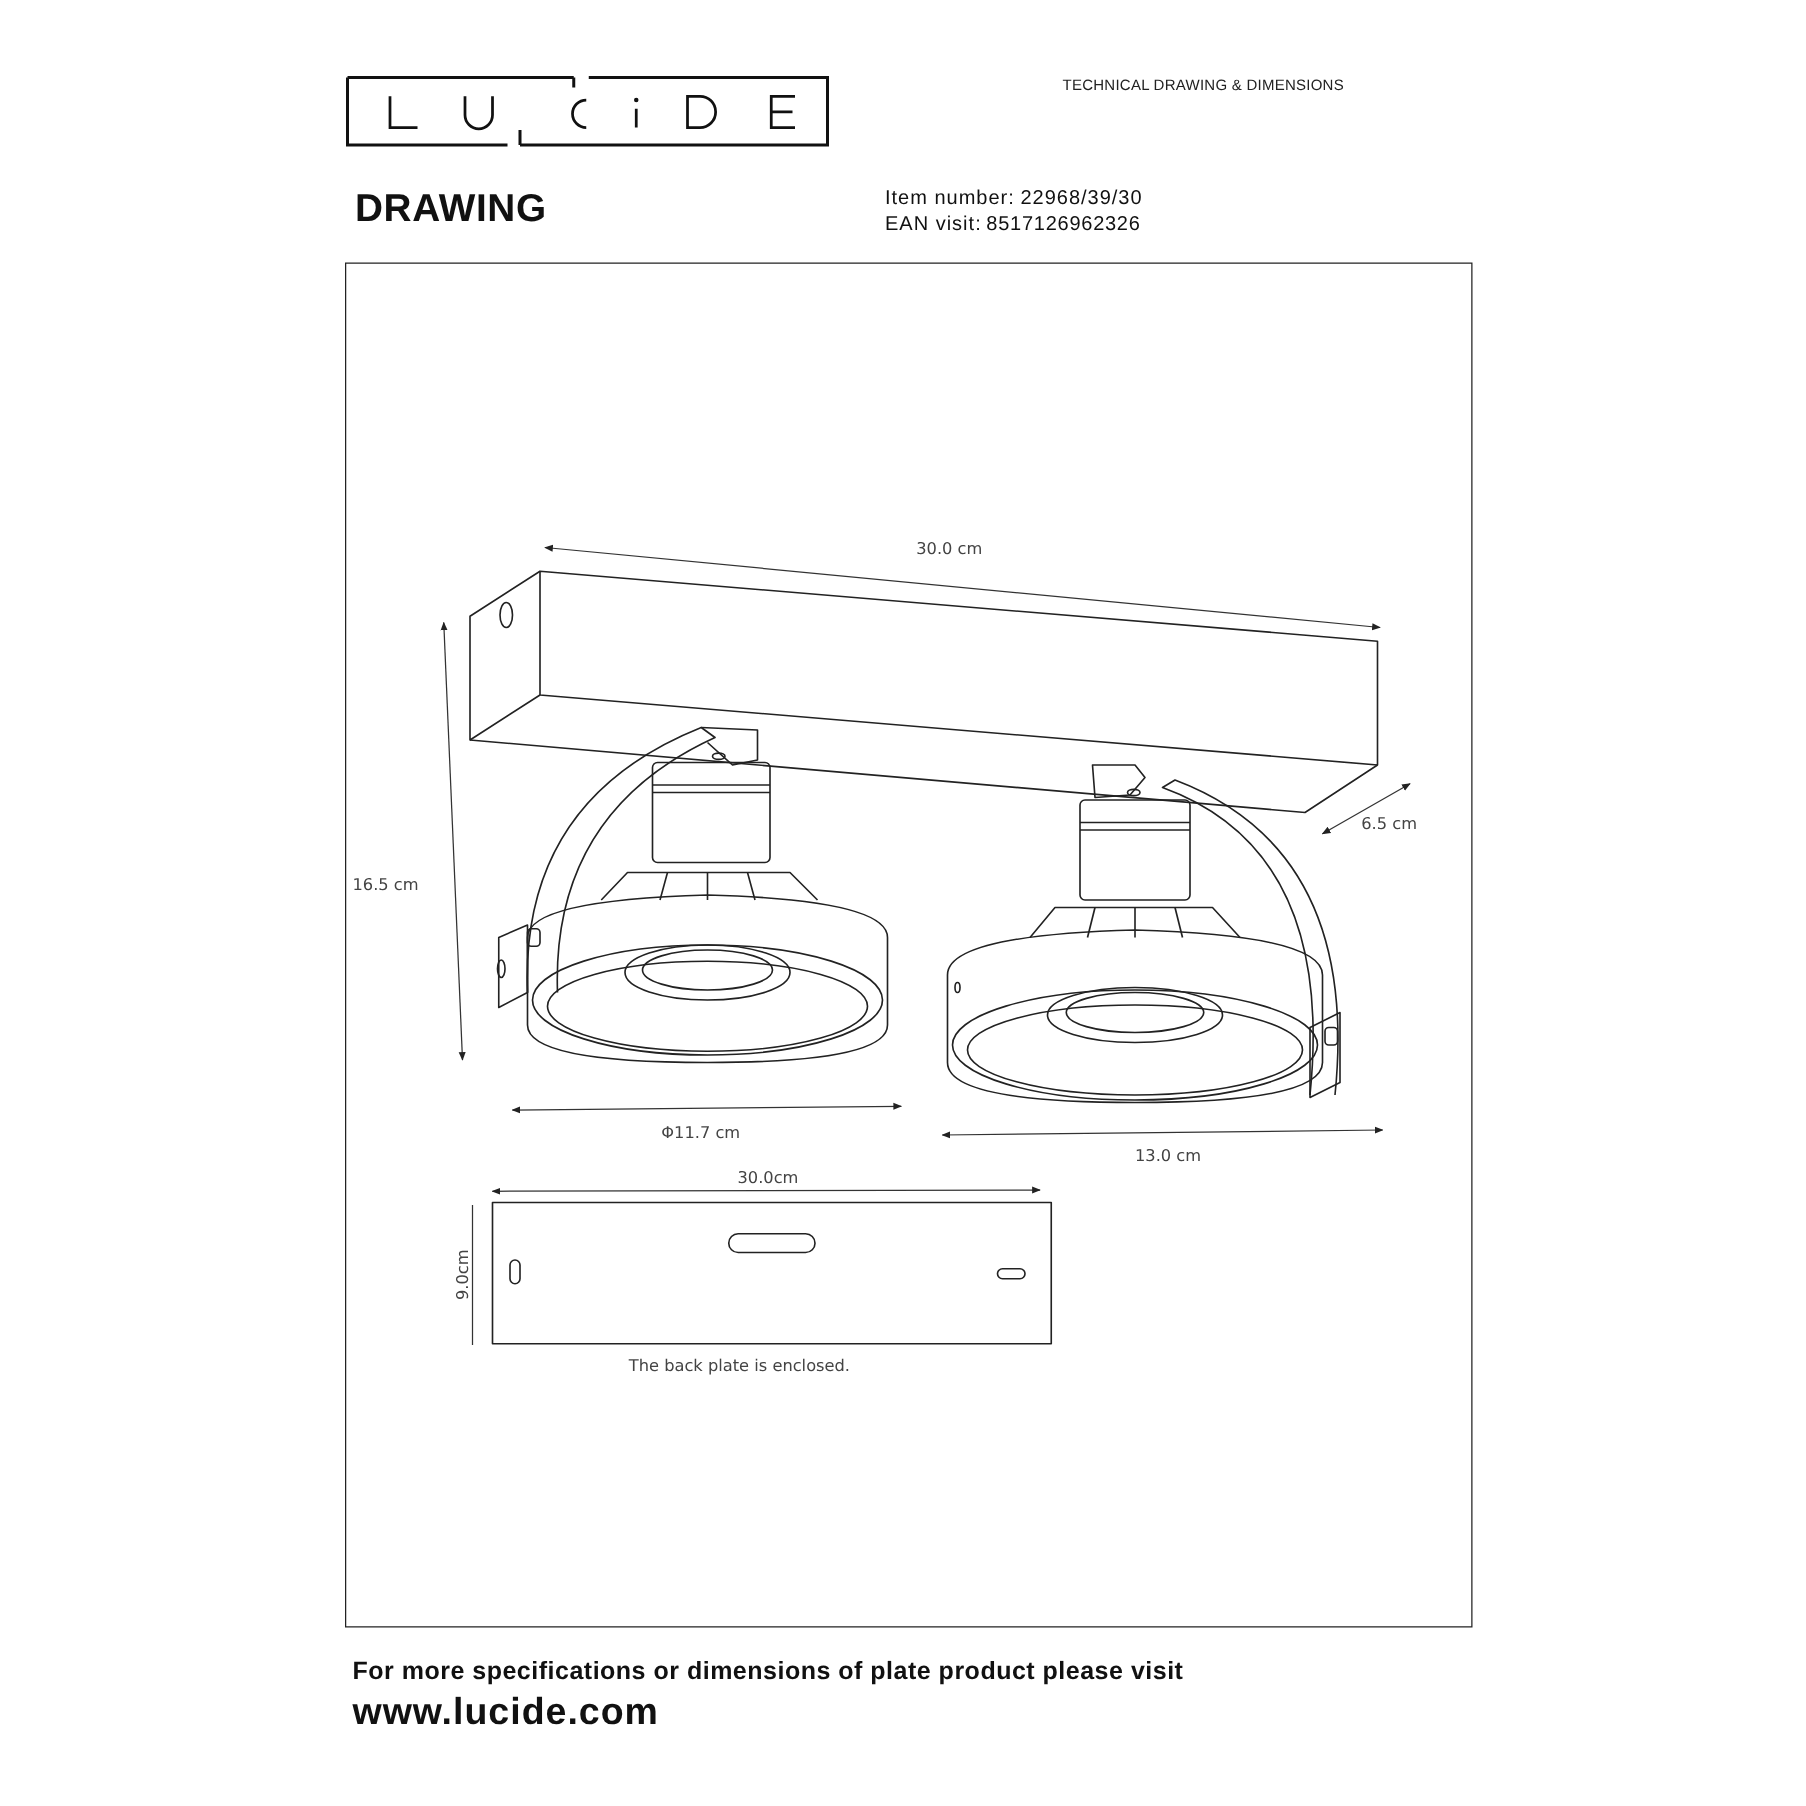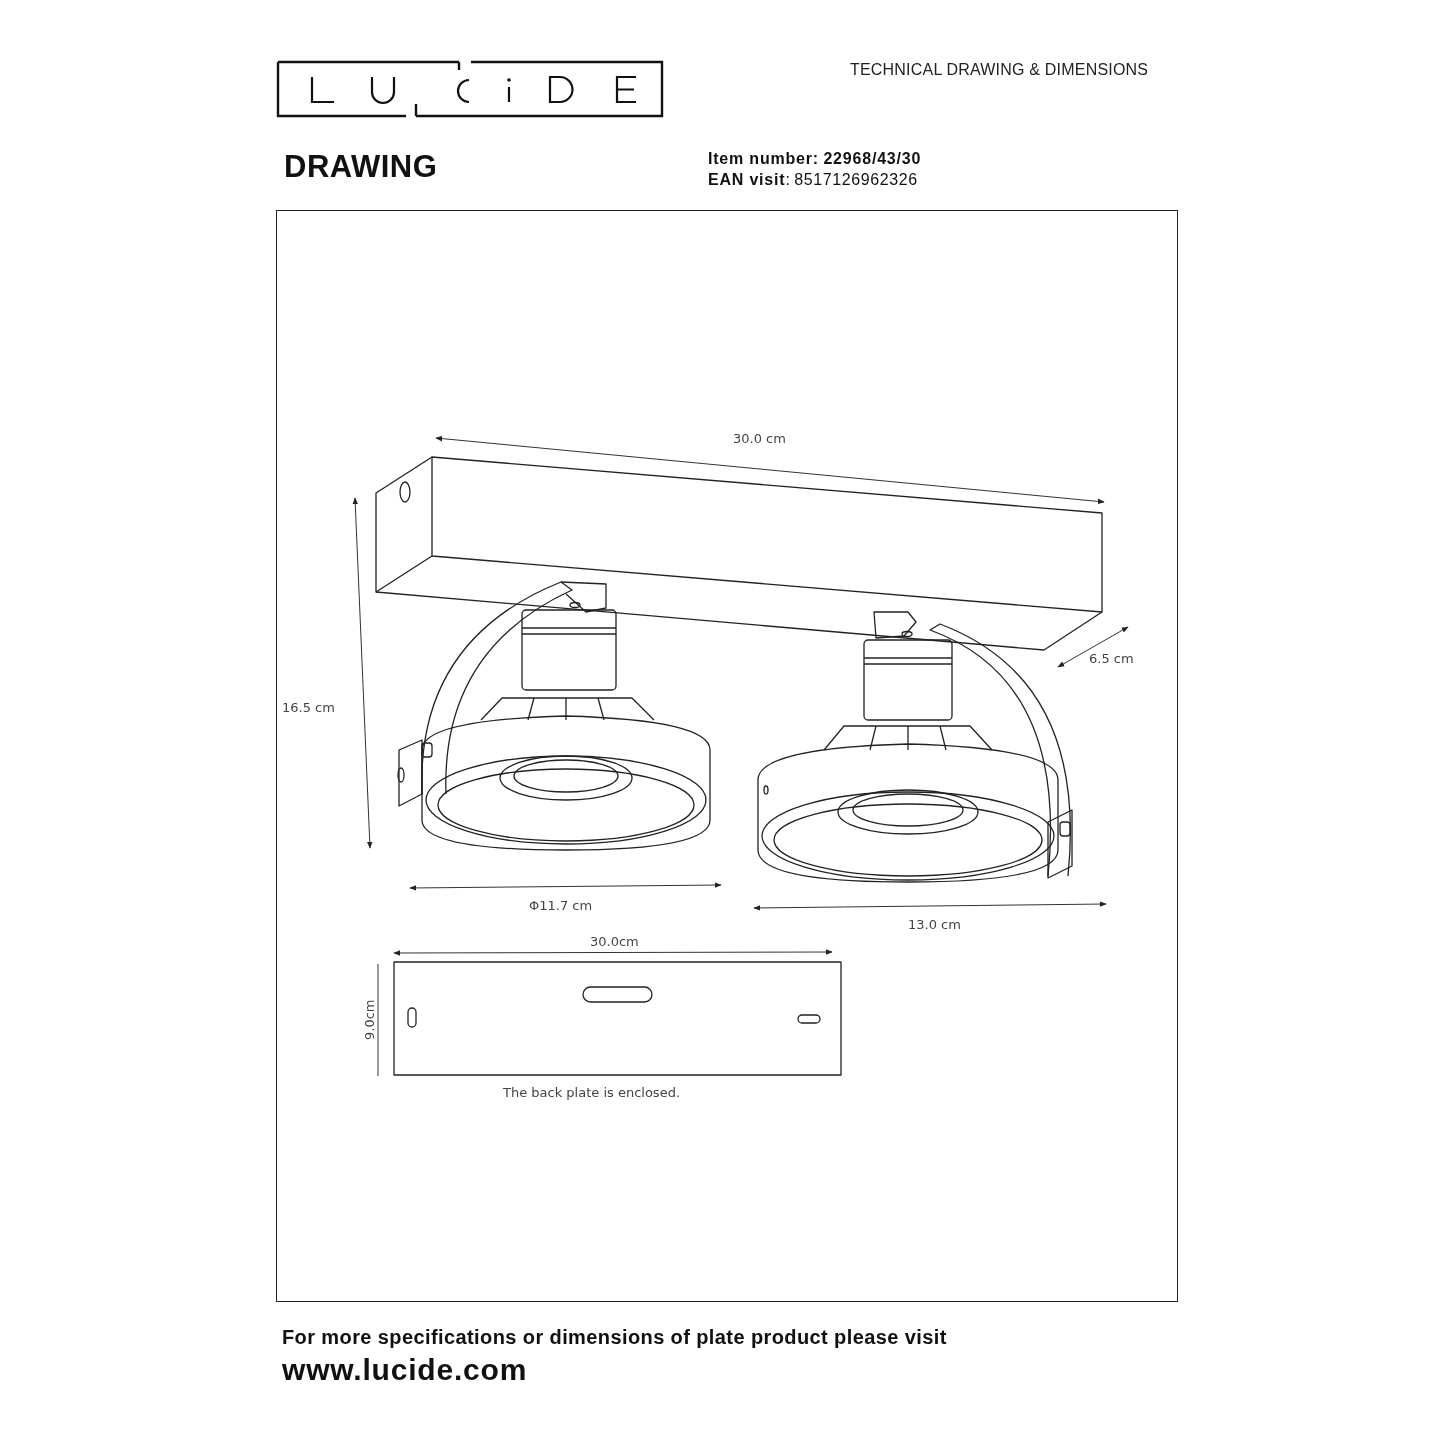--- a/index.html
+++ b/index.html
@@ -1,22 +1,22 @@
 <!DOCTYPE html>
 <html><head>
 <meta charset="utf-8">
 <style>
   html, body { margin:0; padding:0; background:#fff; }
   body { width:1445px; height:1445px; position:relative; overflow:hidden; font-family:"Liberation Sans", sans-serif; color:#111; }
   .abs { position:absolute; }
   #logo { left:276px; top:58px; width:388px; height:60px; }
-  #doc-type { left:850px; top:61px; font-size:16px; letter-spacing:0.2px; color:#222; }
+  #doc-type { left:850px; top:61px; font-size:12px; letter-spacing:0.2px; color:#222; }
   #product-name { left:284px; top:149px; font-size:31px; font-weight:bold; letter-spacing:0.5px; }
   #item-info { left:708px; top:148px; font-size:16px; line-height:21px; }
-  #item-info b { font-weight:bold; letter-spacing:0.8px; }
+  #item-info b { font-weight:normal; letter-spacing:0.8px; }
   #item-info .v { font-weight:normal; letter-spacing:0.6px; }
   #frame { left:276px; top:210px; width:902px; height:1092px; border:1.6px solid #222; box-sizing:border-box; }
   #drawing { left:276px; top:210px; width:902px; height:1092px; }
   .dim { font-family:"DejaVu Sans", sans-serif; font-size:13px; fill:#444; }
   #footer-1 { left:282px; top:1326px; font-size:20px; font-weight:bold; letter-spacing:0.4px; }
   #footer-2 { left:282px; top:1353px; font-size:30px; font-weight:bold; letter-spacing:0.8px; }
 </style>
 </head>
 <body>
 
@@ -41,21 +41,21 @@
   </g>
 </svg>
 
 <div id="doc-type" class="abs">TECHNICAL DRAWING &amp; DIMENSIONS</div>
 
 <div id="product-name" class="abs">DRAWING</div>
 
 <div id="item-info" class="abs">
   <div>
     <b>Item number:</b>
-    <b>22968/43/30</b>
+    <b>22968/39/30</b>
   </div>
   <div>
     <b>EAN visit</b><span>:</span>
     <span class="v">8517126962326</span>
   </div>
 </div>
 
 <div id="frame" class="abs"></div>
 
 <svg id="drawing" class="abs" viewBox="0 0 902 1092">

